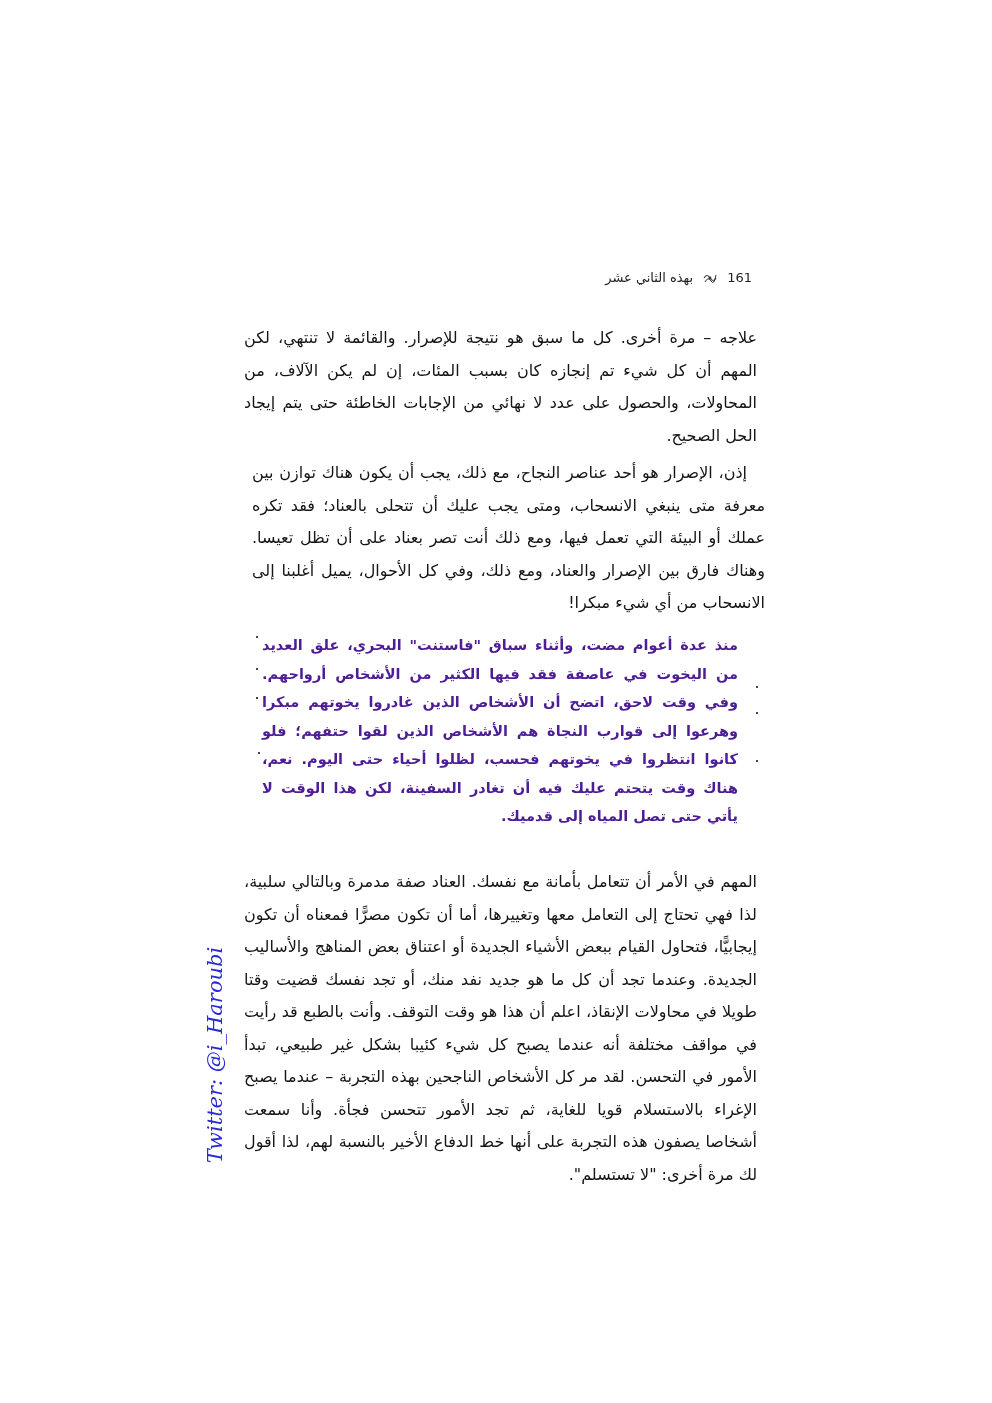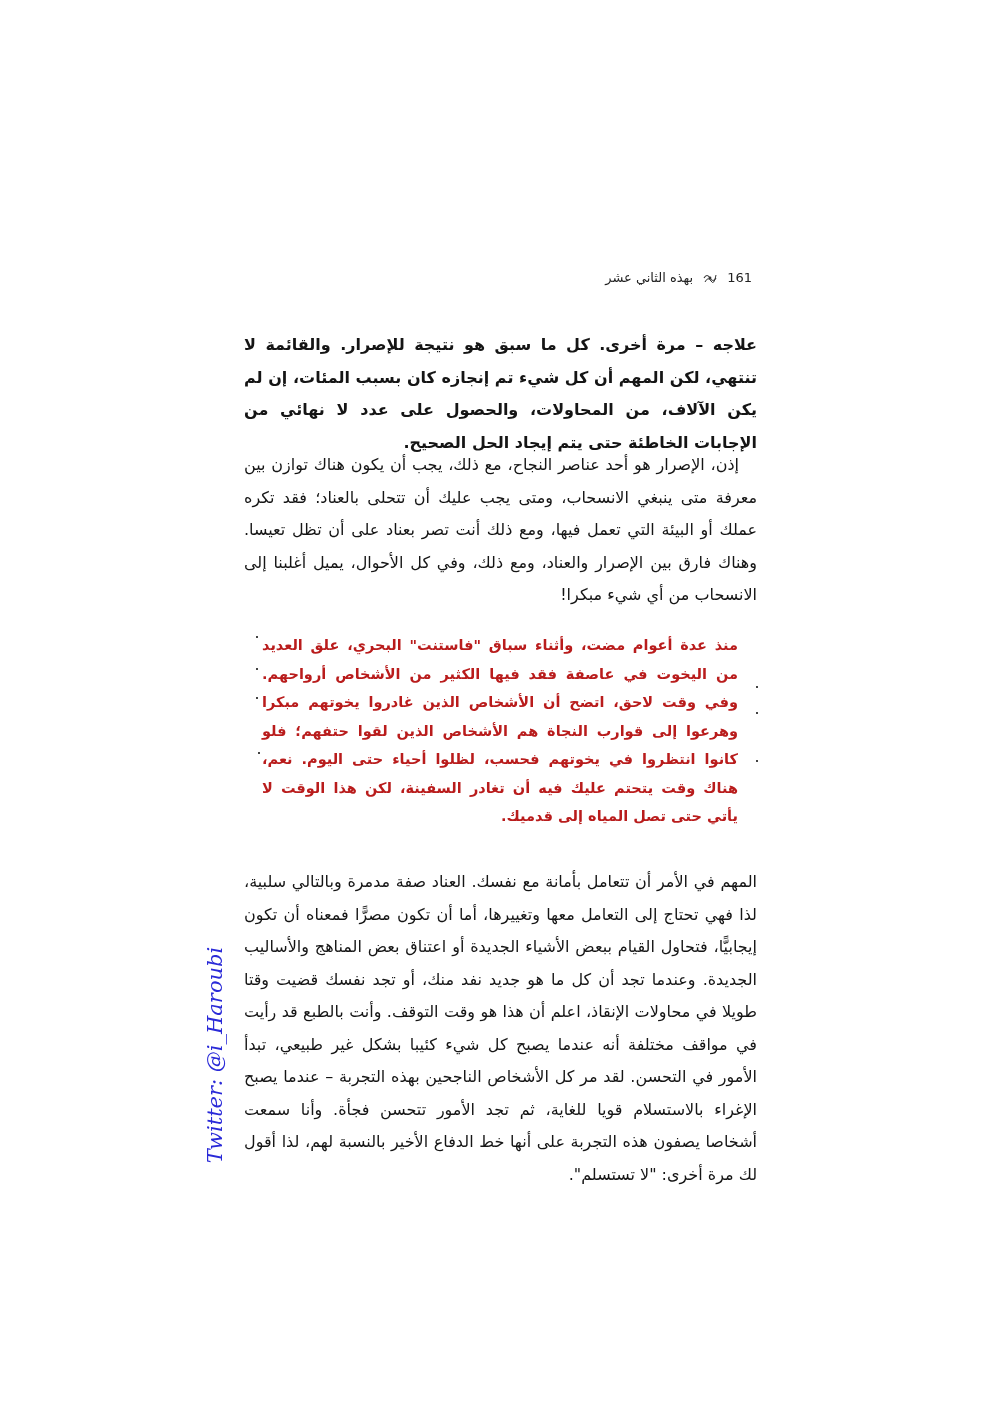--- a/index.html
+++ b/index.html
@@ -43,34 +43,34 @@
       position: absolute;
       left: 244px;
       width: 513px;
       direction: rtl;
       text-align: justify;
       text-align-last: right;
       font-size: 16px;
       line-height: 32.5px;
       color: #151515;
     }
-    .p1 { top: 329px; font-weight: bold; }
+    .p1 { top: 322px; }
     .p2 { top: 449px; text-indent: 18px; }
     .quote {
       position: absolute;
       left: 262px;
       width: 476px;
       top: 631px;
       direction: rtl;
       text-align: justify;
       text-align-last: right;
       font-size: 14.5px;
       line-height: 28.5px;
       font-weight: bold;
-      color: #b91c1c;
+      color: #4c1d95;
     }
     .p3 { top: 866px; }
     .watermark {
       position: absolute;
       left: 200px;
       top: 955px;
       width: 30px;
       height: 200px;
       display: flex;
       align-items: center;
@@ -103,21 +103,21 @@
         <path d="M1 6 Q4 1 7 6 T13 6" stroke="#333" stroke-width="1.2" fill="none"></path>
         <path d="M2 10 Q5 4 8 9 T13 3" stroke="#333" stroke-width="1" fill="none"></path>
         <circle cx="7" cy="6" r="1.4" fill="#333"></circle>
       </svg>
     </span>
     <span>بهذه الثاني عشر</span>
   </div>
 
   <p class="text-block p1" style="margin:0">علاجه – مرة أخرى. كل ما سبق هو نتيجة للإصرار. والقائمة لا تنتهي، لكن المهم أن كل شيء تم إنجازه كان بسبب المئات، إن لم يكن الآلاف، من المحاولات، والحصول على عدد لا نهائي من الإجابات الخاطئة حتى يتم إيجاد الحل الصحيح.</p>
 
-  <p class="text-block p2" style="margin:0">إذن، الإصرار هو أحد عناصر النجاح، مع ذلك، يجب أن يكون هناك توازن بين معرفة متى ينبغي الانسحاب، ومتى يجب عليك أن تتحلى بالعناد؛ فقد تكره عملك أو البيئة التي تعمل فيها، ومع ذلك أنت تصر بعناد على أن تظل تعيسا. وهناك فارق بين الإصرار والعناد، ومع ذلك، وفي كل الأحوال، يميل أغلبنا إلى الانسحاب من أي شيء مبكرا!</p>
+  <p class="text-block p2" style="margin:8px">إذن، الإصرار هو أحد عناصر النجاح، مع ذلك، يجب أن يكون هناك توازن بين معرفة متى ينبغي الانسحاب، ومتى يجب عليك أن تتحلى بالعناد؛ فقد تكره عملك أو البيئة التي تعمل فيها، ومع ذلك أنت تصر بعناد على أن تظل تعيسا. وهناك فارق بين الإصرار والعناد، ومع ذلك، وفي كل الأحوال، يميل أغلبنا إلى الانسحاب من أي شيء مبكرا!</p>
 
   <p class="quote" style="margin:0">منذ عدة أعوام مضت، وأثناء سباق "فاستنت" البحري، علق العديد من اليخوت في عاصفة فقد فيها الكثير من الأشخاص أرواحهم. وفي وقت لاحق، اتضح أن الأشخاص الذين غادروا يخوتهم مبكرا وهرعوا إلى قوارب النجاة هم الأشخاص الذين لقوا حتفهم؛ فلو كانوا انتظروا في يخوتهم فحسب، لظلوا أحياء حتى اليوم. نعم، هناك وقت يتحتم عليك فيه أن تغادر السفينة، لكن هذا الوقت لا يأتي حتى تصل المياه إلى قدميك.</p>
 
   <p class="text-block p3" style="margin:0">المهم في الأمر أن تتعامل بأمانة مع نفسك. العناد صفة مدمرة وبالتالي سلبية، لذا فهي تحتاج إلى التعامل معها وتغييرها، أما أن تكون مصرًّا فمعناه أن تكون إيجابيًّا، فتحاول القيام ببعض الأشياء الجديدة أو اعتناق بعض المناهج والأساليب الجديدة. وعندما تجد أن كل ما هو جديد نفد منك، أو تجد نفسك قضيت وقتا طويلا في محاولات الإنقاذ، اعلم أن هذا هو وقت التوقف. وأنت بالطبع قد رأيت في مواقف مختلفة أنه عندما يصبح كل شيء كئيبا بشكل غير طبيعي، تبدأ الأمور في التحسن. لقد مر كل الأشخاص الناجحين بهذه التجربة – عندما يصبح الإغراء بالاستسلام قويا للغاية، ثم تجد الأمور تتحسن فجأة. وأنا سمعت أشخاصا يصفون هذه التجربة على أنها خط الدفاع الأخير بالنسبة لهم، لذا أقول لك مرة أخرى: "لا تستسلم".</p>
 
   <div class="watermark">
     <span>Twitter: @i_Haroubi</span>
   </div>
 
   <div class="scan-dot" style="left:256px;top:636px;"></div>

